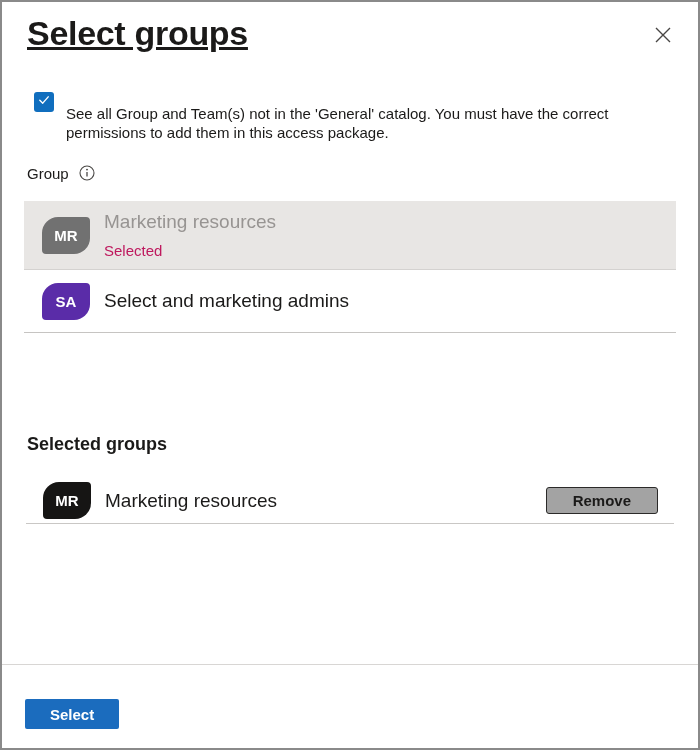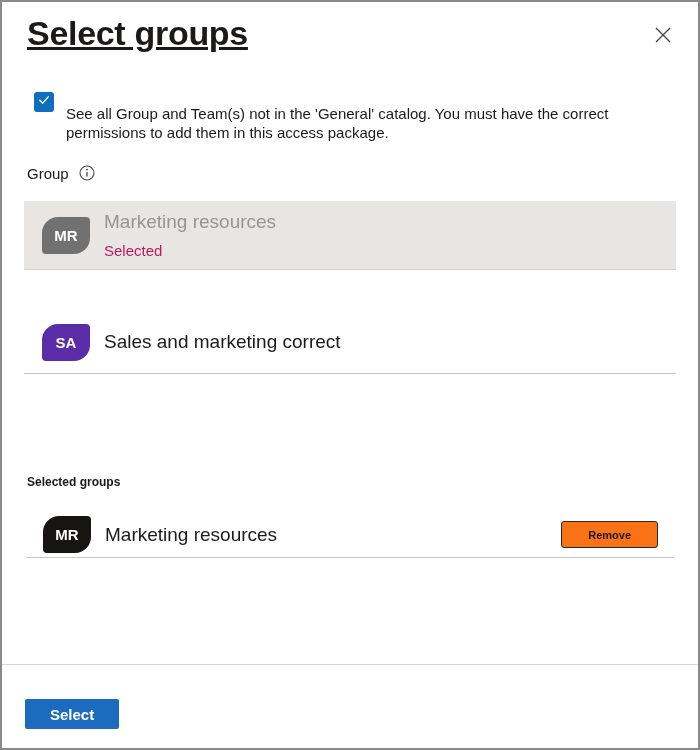--- a/index.html
+++ b/index.html
@@ -99,21 +99,21 @@
   .result-row {
     display: flex;
     align-items: center;
     cursor: pointer;
   }
   .result-row.selected {
     background: #e8e6e4;
     height: 68px;
     cursor: default;
   }
-  .result-row.plain { height: 62px; background: #fff; margin-top: 41px; }
+  .result-row.plain { height: 62px; background: #fff; }
   .divider { border: none; border-top: 1px solid #d4d2d0; height: 0; }
   .divider.dark { border-top-color: #c6c4c2; }
   .avatar {
     width: 48px;
     height: 37px;
     margin-left: 18px;
     border-radius: 16px 4px 16px 4px;
     display: flex;
     align-items: center;
     justify-content: center;
@@ -122,40 +122,40 @@
     font-weight: 700;
     flex: 0 0 48px;
   }
   .result-texts { margin-left: 14px; display: flex; flex-direction: column; gap: 9px; }
   .result-name { font-size: 19px; color: #1b1a19; }
   .result-row.selected .result-name { color: #979492; }
   .result-status { font-size: 15px; color: #be185d; }
   
   .selected-heading {
     margin: 101px 25px 0 25px;
-    font-size: 12px;
+    font-size: 18px;
     font-weight: 700;
     color: #1b1a19;
   }
   .selected-row {
     display: flex;
     align-items: center;
     margin: 27px 40px 0 23px;
   }
   .selected-row .avatar { margin-left: 18px; }
   .selected-row .result-name { margin-left: 14px; }
   .remove-btn {
     margin-left: auto;
-    background: #f97316;
+    background: #a3a3a3;
     border: 1px solid #2b2a29;
     border-radius: 3px;
     height: 27px;
     padding: 0 26px;
     font-family: "Liberation Sans", sans-serif;
-    font-size: 11px;
+    font-size: 15px;
     font-weight: 600;
     color: #1b1a19;
     cursor: pointer;
   }
   .selected-divider { margin: 4px 24px 0 24px; border: none; border-top: 1px solid #c9c7c5; }
   
   .footer {
     position: absolute;
     left: 0; right: 0; bottom: 0;
     background: #fff;
@@ -223,21 +223,21 @@
         <div class="result-name">Marketing resources</div>
         <div class="result-status">Selected</div>
       </div>
     </div>
     <hr class="divider">
     <div class="result-row plain">
       <div class="avatar" style="background: rgb(90, 44, 168);">
         <span>SA</span>
       </div>
       <div class="result-texts">
-        <div class="result-name">Sales and marketing correct</div>
+        <div class="result-name">Select and marketing admins</div>
       </div>
     </div>
     <hr class="divider dark">
   </div>
 
   <h2 class="selected-heading">Selected groups</h2>
 
   <div class="selected-row">
     <div class="avatar" style="background: rgb(22, 21, 20);">
       <span>MR</span>

